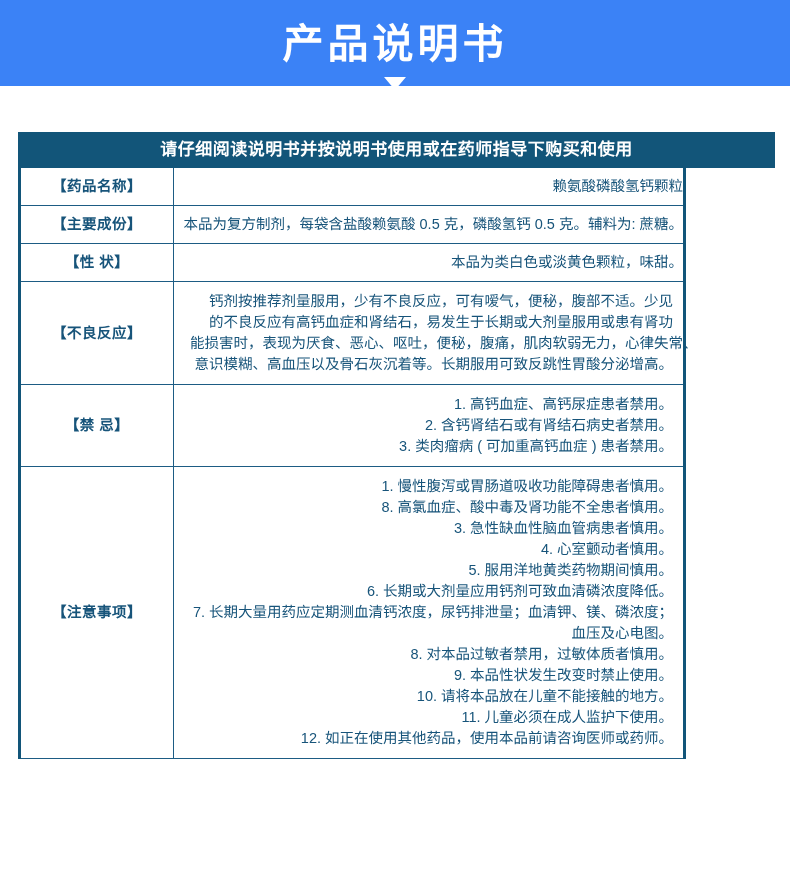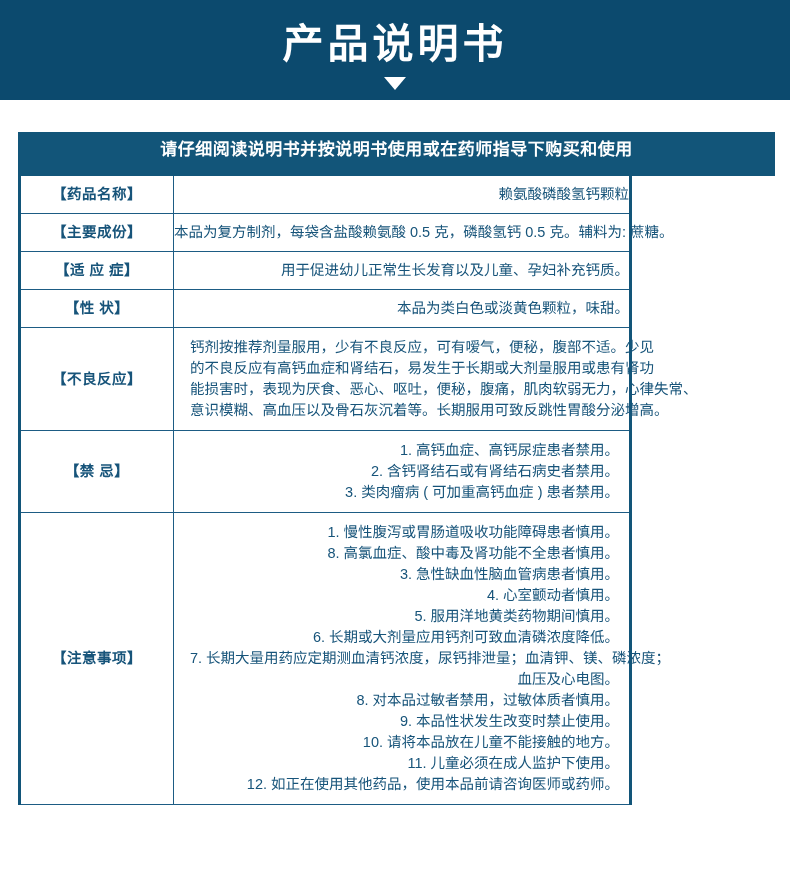--- a/index.html
+++ b/index.html
@@ -12,22 +12,22 @@
     height: 883px;
     background: #ffffff;
     font-family: "Liberation Sans", "DejaVu Sans", sans-serif;
     overflow: hidden;
     position: relative;
   }
 
   
   .banner {
     width: 790px;
-    height: 100px;
-    background: #0c4a6e;
+    height: 86px;
+    background: #3b82f6;
     position: relative;
     box-sizing: border-box;
   }
   .banner-title {
     position: absolute;
     top: 18px;
     left: 0;
     width: 790px;
     text-align: center;
     color: #ffffff;
@@ -63,26 +63,26 @@
     width: 757px;
   }
   .doc-header {
     background: #125579;
     color: #ffffff;
     font-size: 17px;
     font-weight: bold;
     text-align: center;
     letter-spacing: 0.5px;
     line-height: 36px;
-    height: 44px;
+    height: 36px;
     white-space: nowrap;
     box-sizing: border-box;
   }
   table.doc-table {
-    width: 614px;
+    width: 668px;
     border-collapse: collapse;
     table-layout: fixed;
     border-left: 3px solid #125579;
     border-right: 3px solid #125579;
     background: #ffffff;
   }
   table.doc-table td {
     border-bottom: 1px solid #1d5c84;
     color: #17547a;
     font-size: 14.5px;
@@ -137,26 +137,20 @@
             <span class="value-line">赖氨酸磷酸氢钙颗粒</span>
           </td>
         </tr>
         <tr>
           <td class="label-cell">【主要成份】</td>
           <td class="value-cell">
             <span class="value-line">本品为复方制剂，每袋含盐酸赖氨酸 0.5 克，磷酸氢钙 0.5 克。辅料为: 蔗糖。</span>
           </td>
         </tr>
         <tr>
-          <td class="label-cell">【适 应 症】</td>
-          <td class="value-cell">
-            <span class="value-line">用于促进幼儿正常生长发育以及儿童、孕妇补充钙质。</span>
-          </td>
-        </tr>
-        <tr>
           <td class="label-cell">【性  状】</td>
           <td class="value-cell">
             <span class="value-line">本品为类白色或淡黄色颗粒，味甜。</span>
           </td>
         </tr>
         <tr class="tall">
           <td class="label-cell">【不良反应】</td>
           <td class="value-cell">
             <span class="value-line">钙剂按推荐剂量服用，少有不良反应，可有嗳气，便秘，腹部不适。少见</span>
             <span class="value-line">的不良反应有高钙血症和肾结石，易发生于长期或大剂量服用或患有肾功</span>

